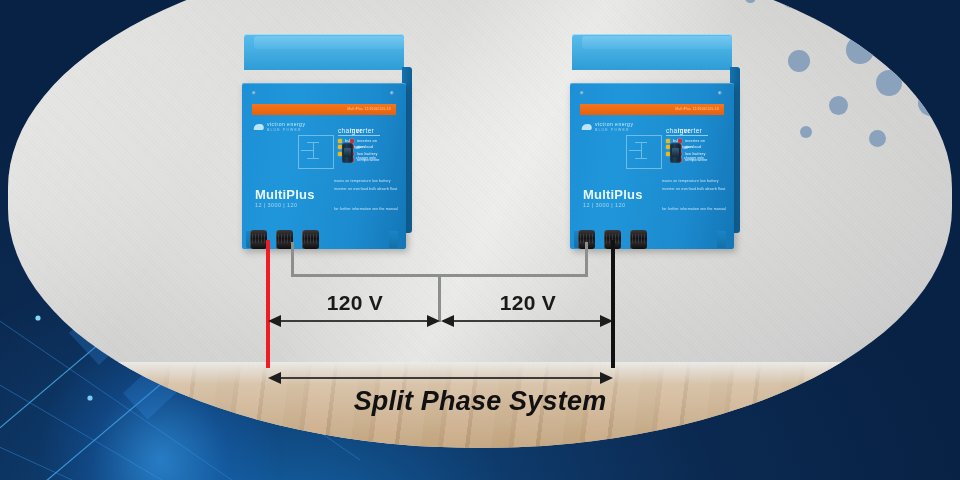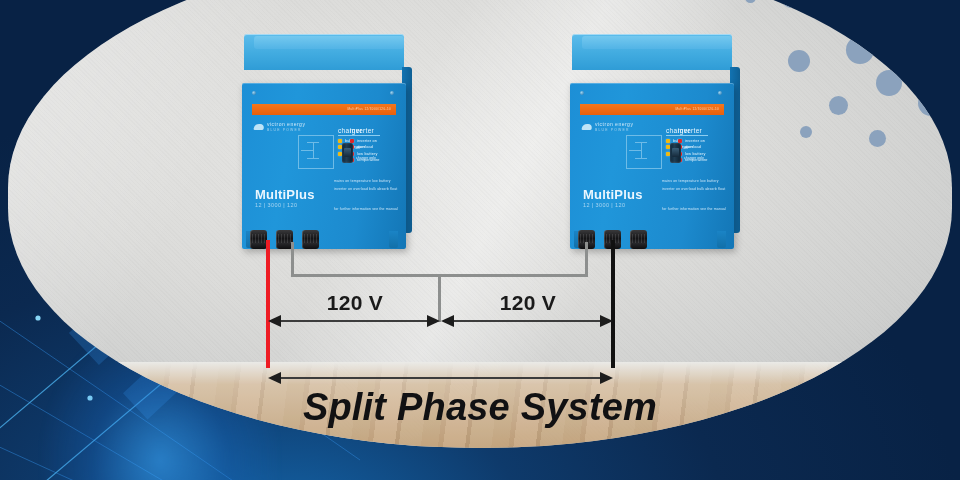--- a/index.html
+++ b/index.html
@@ -99,21 +99,21 @@
   .head-right { border-left: 13px solid #1d1d1d; }
 
   
   .title {
     position: absolute;
     left: 0; right: 0;
     top: 386px;
     text-align: center;
     font-style: italic;
     font-weight: bold;
-    font-size: 38px;
+    font-size: 27px;
     color: #111113;
     letter-spacing: .2px;
   }
 
   
   .inverter { position: absolute; width: 172px; height: 215px; }
 
   .inv-lid {
     position:absolute; left: 6px; top: 0; width: 160px; height: 36px;
     background: linear-gradient(to bottom, #5cbceb 0%, #41abe0 55%, #2f9cd6 100%);

